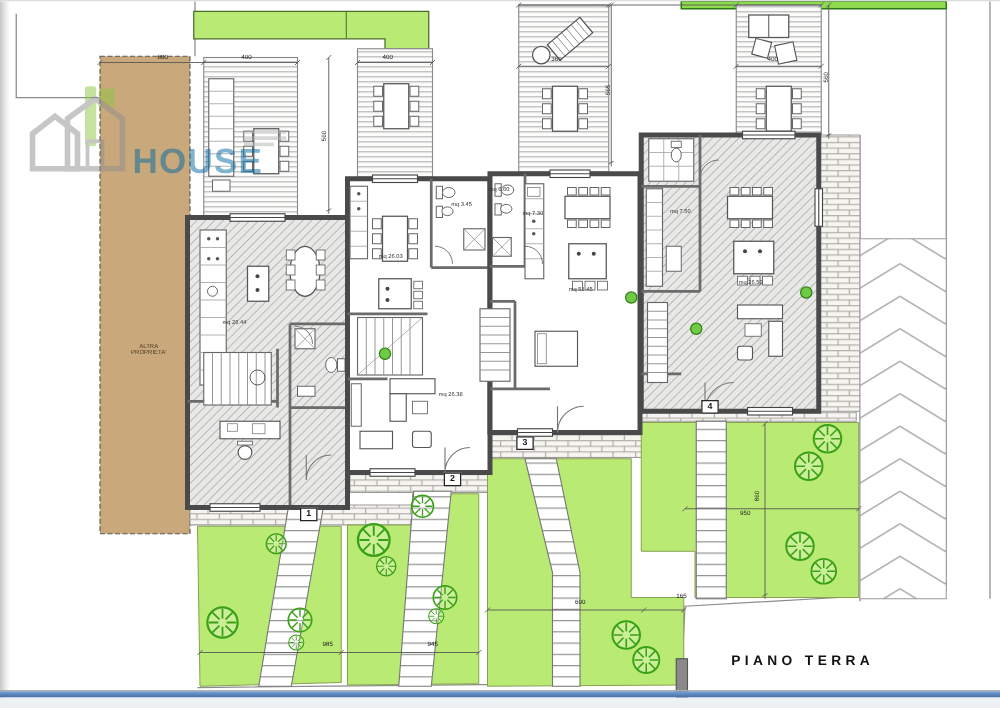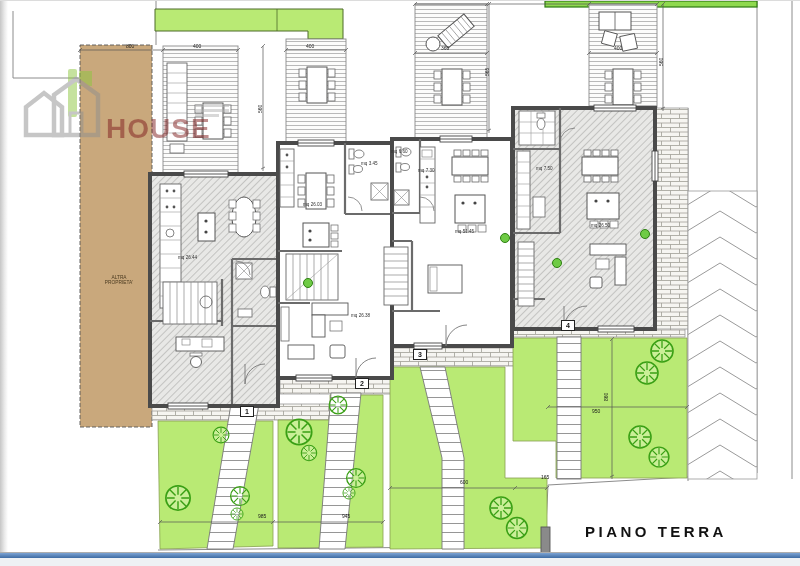--- a/index.html
+++ b/index.html
@@ -7,24 +7,24 @@
          font-family:"Liberation Sans","DejaVu Sans",sans-serif;border-top:1px solid #dcdcdc;}
   #edge-shadow{position:absolute;left:0;top:0;width:8px;height:566px;
       background:linear-gradient(to right,#c6c6c6,#e9e9e9 55%,rgba(255,255,255,0));}
   svg{position:absolute;left:0;top:0;}
   .lbl{position:absolute;color:#222;white-space:nowrap;line-height:1.05;}
   .dim{font-size:5px;color:#1a1a1a;}
   .dim.rot{transform:rotate(-90deg);transform-origin:left top;}
   .room{font-size:4.6px;color:#333;}
   .badge{position:absolute;width:12px;height:9px;background:#fff;border:1px solid #222;
          font-size:7px;line-height:9px;text-align:center;color:#111;font-weight:bold;}
-  #plan-title{left:585px;top:523px;font-size:15px;font-weight:600;letter-spacing:3.5px;color:#111;}
+  #plan-title{left:585px;top:523px;font-size:11px;font-weight:600;letter-spacing:3.5px;color:#111;}
   #neighbor-label{left:92px;top:274px;width:54px;text-align:center;font-size:4.8px;color:#4a3a20;}
   #watermark{position:absolute;left:18px;top:56px;width:230px;height:84px;opacity:.5;}
-  #wm-house{position:absolute;left:88px;top:57px;font-size:28px;font-weight:bold;letter-spacing:1px;color:#7f1d1d;}
+  #wm-house{position:absolute;left:88px;top:57px;font-size:28px;font-weight:bold;letter-spacing:1px;color:#0369a1;}
   #wm-life{position:absolute;left:88px;top:87px;font-size:28px;font-weight:bold;letter-spacing:2px;color:#9b9b9b;}
   .wm-bar{position:absolute;width:34px;height:2.5px;background:#b3b3b3;}
   #footer-line1{position:absolute;left:0;top:551px;width:800px;height:1px;background:#adadad;}
   #footer-blue{position:absolute;left:0;top:552px;width:800px;height:5px;
       background:linear-gradient(to bottom,#7ba3d4,#3f6ca3);}
   #footer-below{position:absolute;left:0;top:557px;width:800px;height:9px;background:#eef1f4;}
 </style>
 </head>
 <body>
 

